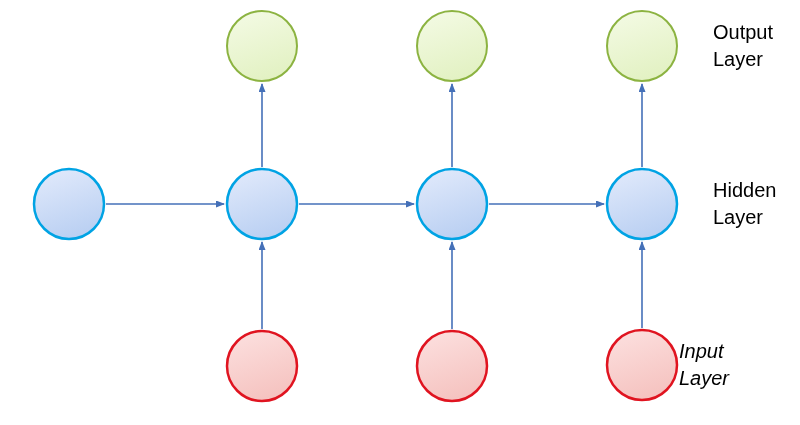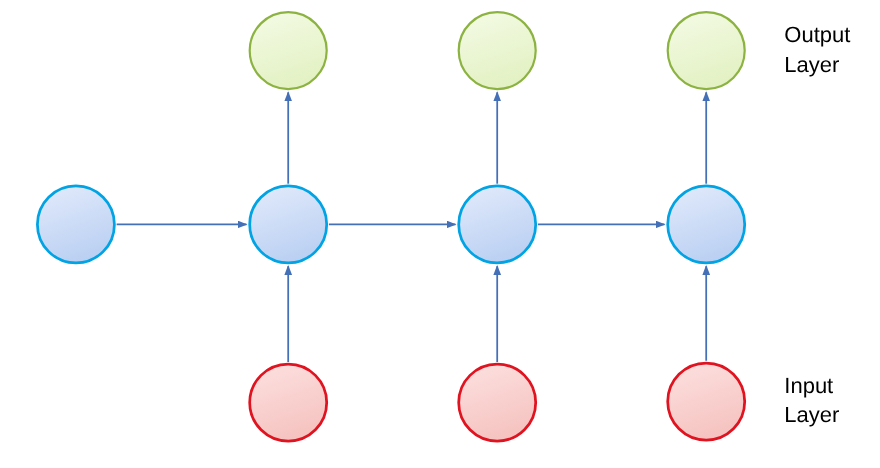--- a/index.html
+++ b/index.html
@@ -73,14 +73,15 @@
         <circle cx="262" cy="46" r="35" fill="url(#grad-output)" stroke="#8cb341" stroke-width="2"></circle>
         <circle cx="452" cy="46" r="35" fill="url(#grad-output)" stroke="#8cb341" stroke-width="2"></circle>
         <circle cx="642" cy="46" r="35" fill="url(#grad-output)" stroke="#8cb341" stroke-width="2"></circle>
         <circle cx="262" cy="366" r="35" fill="url(#grad-input)" stroke="#e01420" stroke-width="2.5"></circle>
         <circle cx="452" cy="366" r="35" fill="url(#grad-input)" stroke="#e01420" stroke-width="2.5"></circle>
         <circle cx="642" cy="365" r="35" fill="url(#grad-input)" stroke="#e01420" stroke-width="2.5"></circle>
       </g>
   </svg>
 
   <div class="layer-label" style="left: 713px; top: 46px;">Output Layer</div>
-  <div class="layer-label" style="left: 713px; top: 365px;">Input Layer</div>
+  <div class="layer-label" style="left: 713px; top: 204px;">Hidden Layer</div>
+  <div class="layer-label" style="left: 679px; top: 365px; font-style: italic;">Input Layer</div>
 </div>
 
 </body></html>

